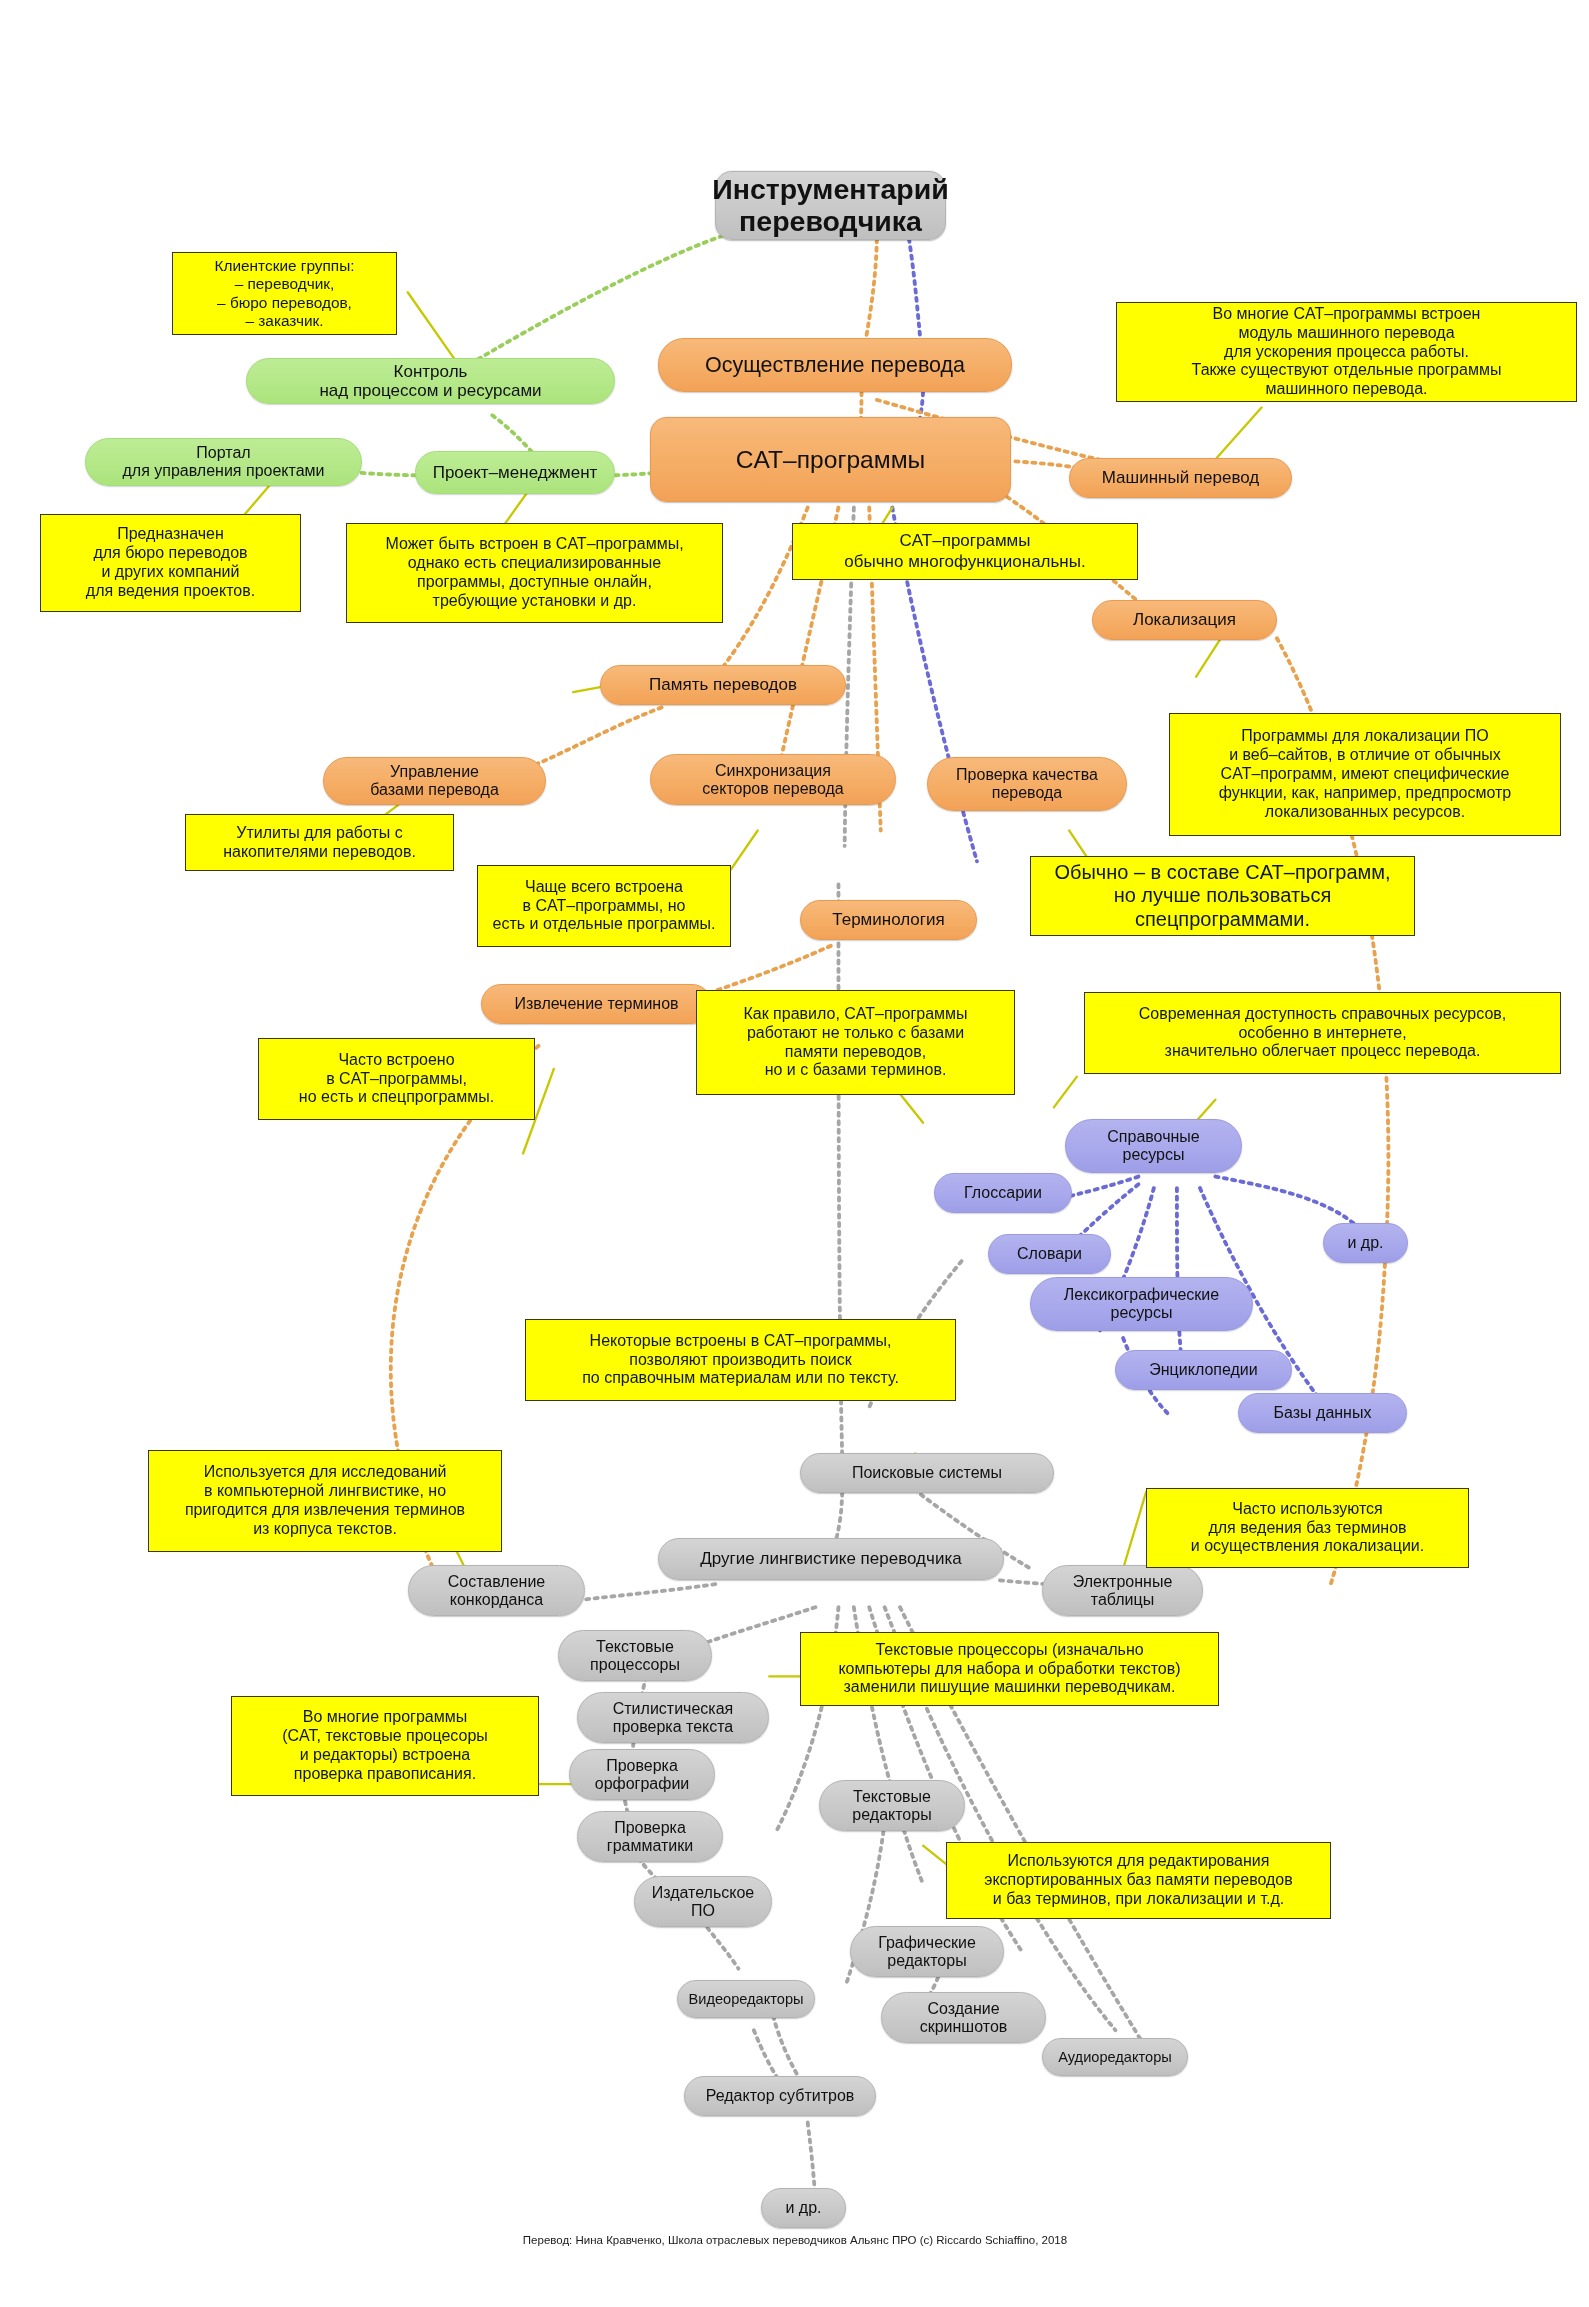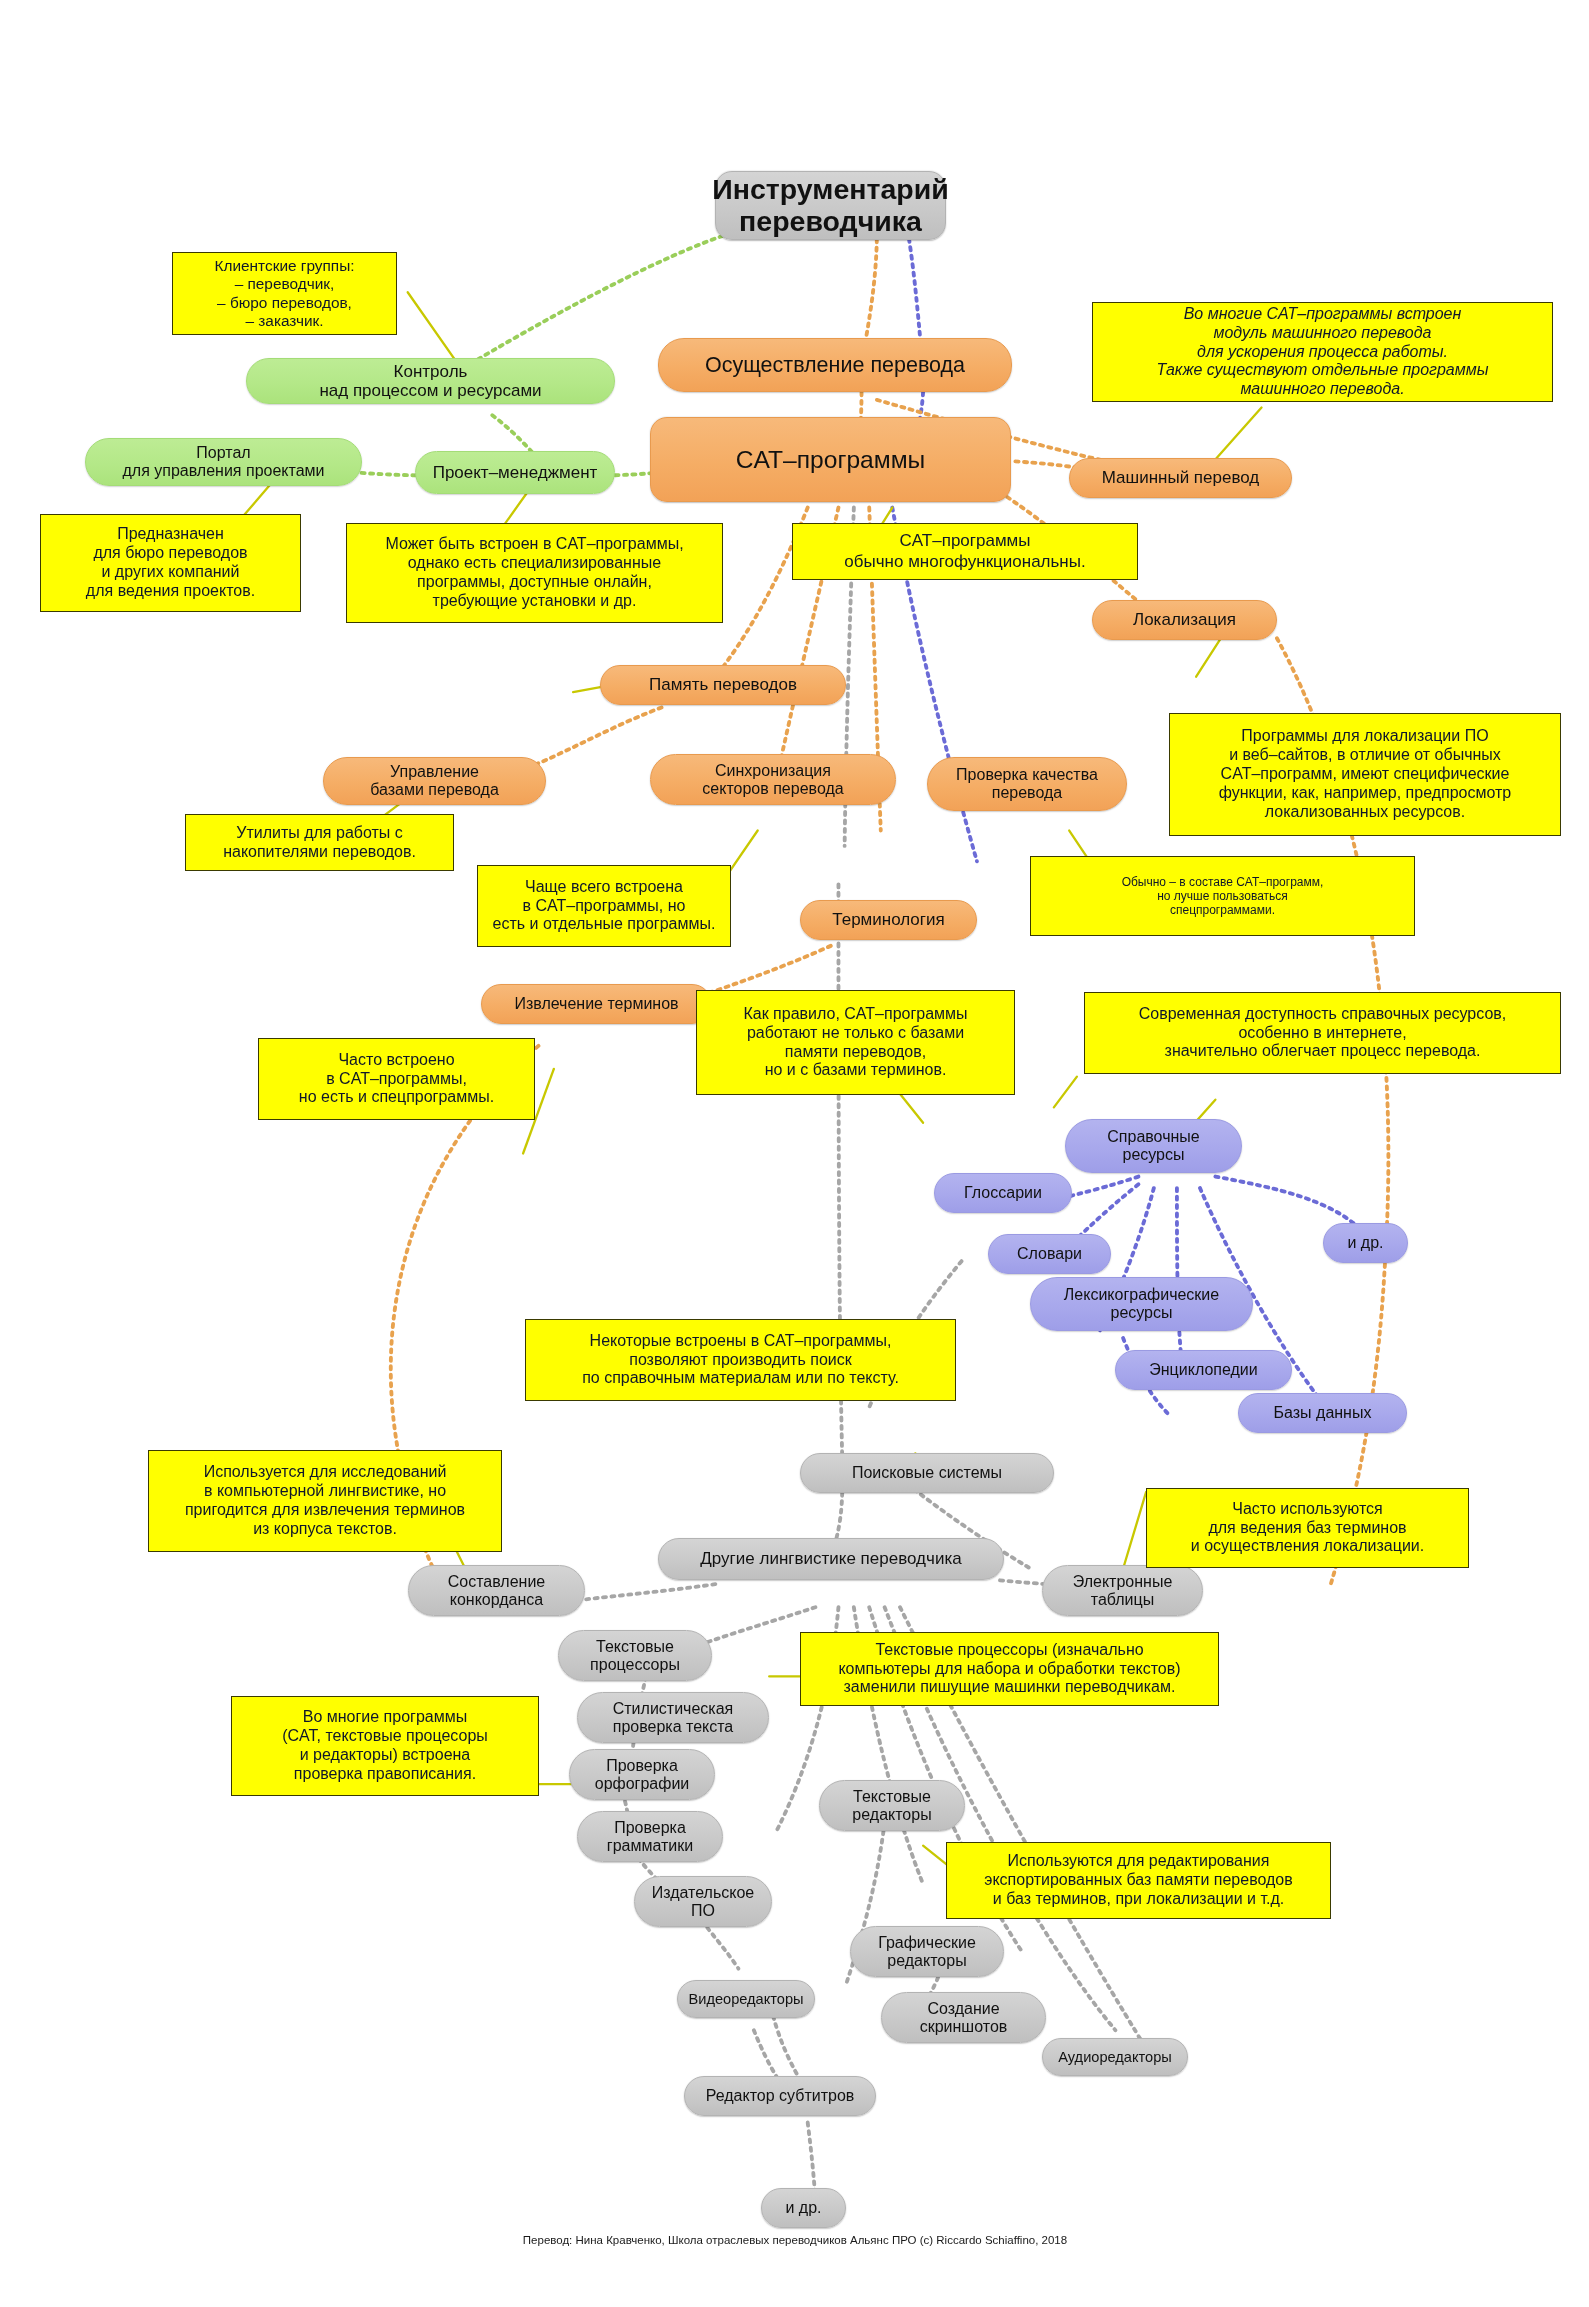--- a/index.html
+++ b/index.html
@@ -187,21 +187,21 @@
 однако есть специализированные
 программы, доступные онлайн,
 требующие установки и др.</div>
 
   <div class="node orange" style="left:658px;top:338px;width:354px;height:54px;border-radius:26px;font-size:21.5px;">Осуществление перевода</div>
 
   <div class="node orange" style="left:650px;top:417px;width:361px;height:85px;border-radius:17px;font-size:24.6px;">CAT–программы</div>
 
   <div class="node orange" style="left:1069px;top:458px;width:223px;height:40px;font-size:17px;">Машинный перевод</div>
 
-  <div class="note" style="left:1092px;top:302px;width:461px;height:100px;font-size:16px;font-style:italic;">Во многие CAT–программы встроен
+  <div class="note" style="left:1116px;top:302px;width:461px;height:100px;font-size:16px;">Во многие CAT–программы встроен
 модуль машинного перевода
 для ускорения процесса работы.
 Также существуют отдельные программы
 машинного перевода.</div>
 
   <div class="note" style="left:792px;top:523px;width:346px;height:57px;font-size:17px;">CAT–программы
 обычно многофункциональны.</div>
 
   <div class="node orange" style="left:1092px;top:600px;width:185px;height:40px;font-size:17px;">Локализация</div>
 
@@ -223,21 +223,21 @@
   <div class="node orange" style="left:927px;top:757px;width:200px;height:54px;font-size:16px;">Проверка качества
 перевода</div>
 
   <div class="note" style="left:185px;top:814px;width:269px;height:57px;font-size:16px;">Утилиты для работы с
 накопителями переводов.</div>
 
   <div class="note" style="left:477px;top:865px;width:254px;height:82px;font-size:16px;">Чаще всего встроена
 в CAT–программы, но
 есть и отдельные программы.</div>
 
-  <div class="note" style="left:1030px;top:856px;width:385px;height:80px;font-size:12px;">Обычно – в составе CAT–программ,
+  <div class="note" style="left:1030px;top:856px;width:385px;height:80px;font-size:20px;">Обычно – в составе CAT–программ,
 но лучше пользоваться
 спецпрограммами.</div>
 
   <div class="node orange" style="left:800px;top:900px;width:177px;height:40px;font-size:17px;">Терминология</div>
 
   <div class="node orange" style="left:481px;top:984px;width:231px;height:40px;font-size:16px;">Извлечение терминов</div>
 
   <div class="note" style="left:696px;top:990px;width:319px;height:105px;font-size:16px;">Как правило, CAT–программы
 работают не только с базами
 памяти переводов,

